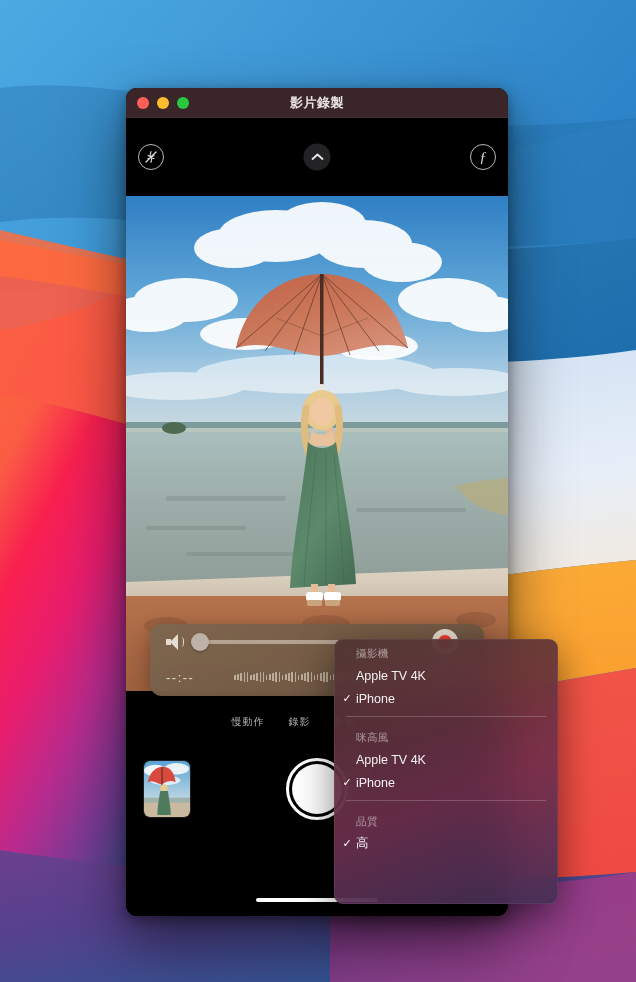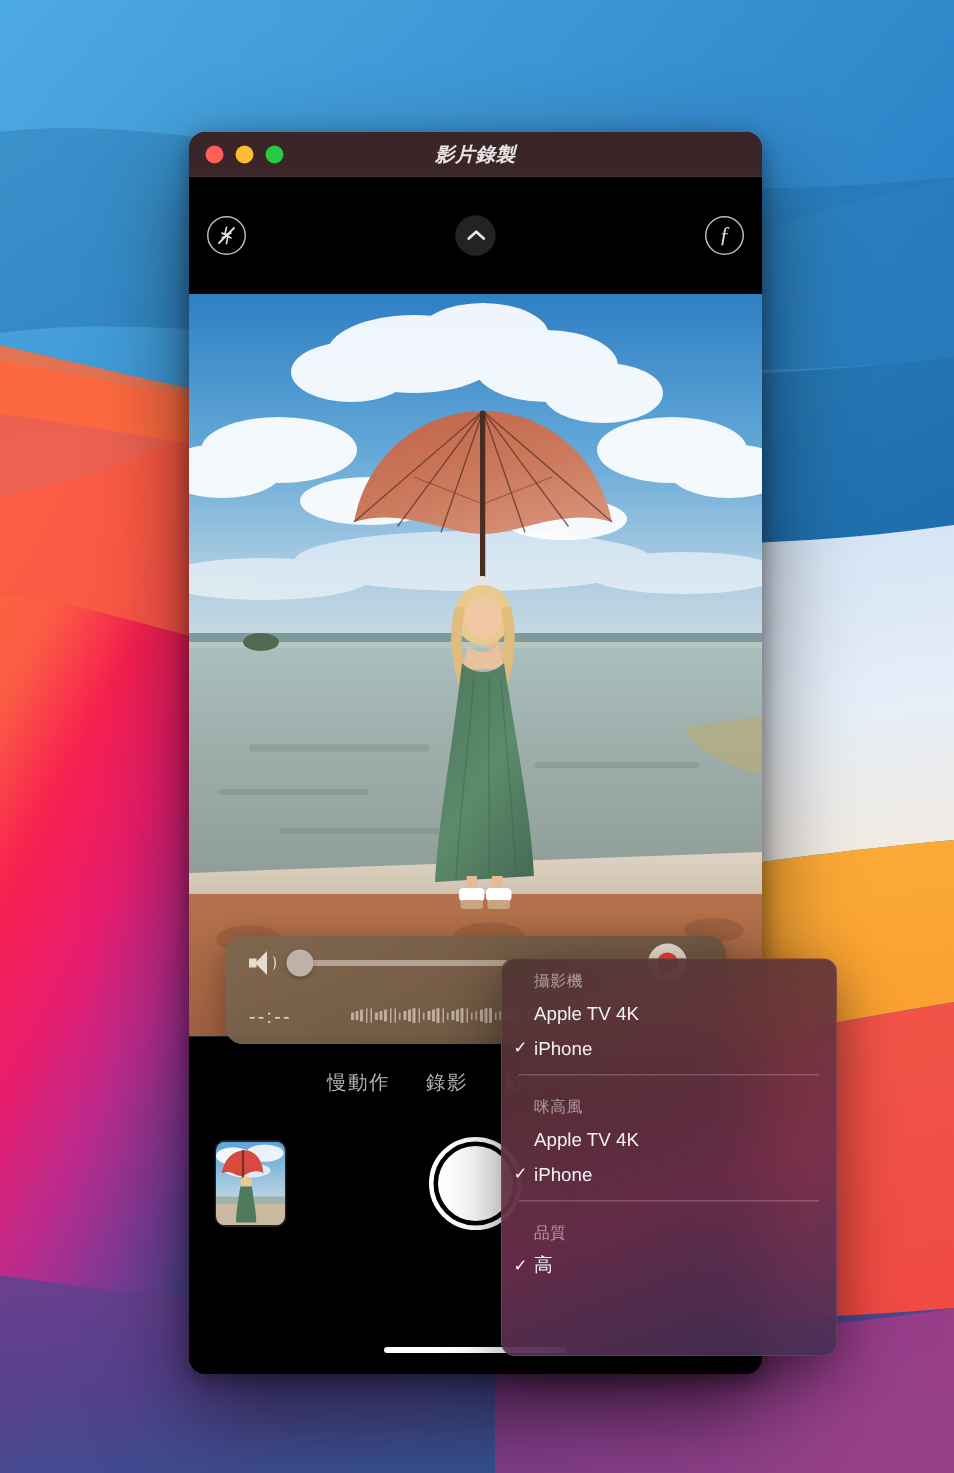--- a/index.html
+++ b/index.html
@@ -17,21 +17,20 @@
   #qt-window {
     position:absolute; left:126px; top:88px; width:382px; height:828px;
     border-radius:11px; overflow:hidden;
     box-shadow:0 26px 60px rgba(0,0,0,.52), 0 4px 14px rgba(0,0,0,.38);
     background:#000;
   }
   #titlebar {
     height:30px; background:#3a2529; position:relative;
     display:flex; align-items:center;
     border-bottom:1px solid rgba(255,255,255,.06);
-    font-style:italic;
   }
   .lights { display:flex; gap:8px; padding-left:11px; }
   .light { width:12px; height:12px; border-radius:50%; }
   .light.red{background:#ff5f57;} .light.yellow{background:#febc2e;} .light.green{background:#28c840;}
   #win-title {
     position:absolute; left:0; right:0; text-align:center;
     font-size:13px; color:#e9e2e3; font-weight:600; letter-spacing:.5px;
     pointer-events:none;
   }
 
@@ -86,21 +85,21 @@
   #timecode { font-size:13px; color:#e3d9cc; letter-spacing:1.5px; font-family:"Liberation Sans",sans-serif; width:56px; }
   #meter { flex:1; height:16px; margin-left:12px; display:flex; gap:1.6px; align-items:center; overflow:hidden; }
   .mbar { width:1.6px; background:rgba(234,224,210,.62); border-radius:.5px; }
 
   
   #mode-tabs {
     position:absolute; left:0; top:614px; width:100%; height:40px;
     display:flex; align-items:center; justify-content:center; gap:24px;
     background:#000; z-index:4;
   }
-  .mode { font-size:13px; color:#b5b5b5; cursor:pointer; letter-spacing:1px; }
+  .mode { font-size:10px; color:#b5b5b5; cursor:pointer; letter-spacing:1px; }
   .mode.active { color:#ffd60a; font-weight:600; }
 
   
   #shutter-row { position:absolute; left:0; top:654px; width:100%; height:174px; background:#000; z-index:3; }
   #thumb {
     position:absolute; left:17px; top:18px; width:48px; height:58px;
     border-radius:7px; overflow:hidden; cursor:pointer;
     border:1px solid rgba(255,255,255,.12);
   }
   #thumb svg { width:100%; height:100%; display:block; }

